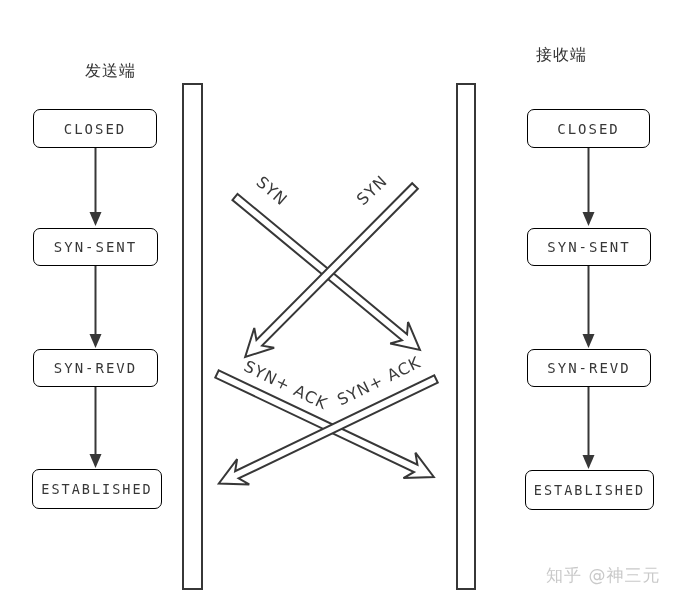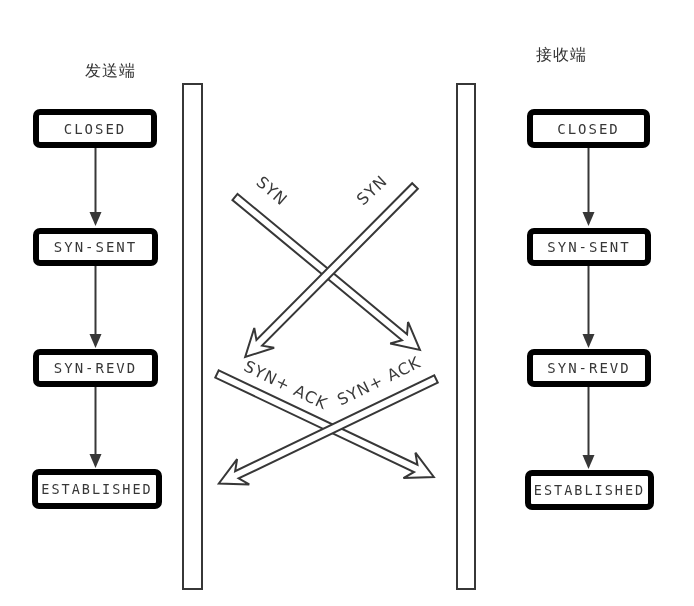--- a/index.html
+++ b/index.html
@@ -6,21 +6,21 @@
   .canvas{
     position:relative;width:694px;height:606px;background:#ffffff;
     font-family:"DejaVu Sans", "Liberation Sans", sans-serif;overflow:hidden;
   }
   .col-title{
     position:absolute;font-size:16px;color:#333;letter-spacing:1px;
     font-family:Liberation Serif, serif;
   }
   .state-box{
     position:absolute;box-sizing:border-box;
-    border:6px solid #000000;border-radius:7px;background:#fff;
+    border:1px solid #000000;border-radius:7px;background:#fff;
     display:flex;align-items:center;justify-content:center;
     font-family:"DejaVu Sans Mono","Liberation Mono",monospace;
     font-size:14px;letter-spacing:2px;color:#373737;white-space:nowrap;
   }
   .lifeline{
     position:absolute;box-sizing:border-box;background:#fff;
     border:2px solid #373737;
   }
   svg.overlay{position:absolute;left:0;top:0;pointer-events:none;}
   .msg-label{
@@ -92,14 +92,15 @@
         <path d="M0,-4 L221,-4 L214,-14 L241,0 L214,14 L221,4 L0,4 Z"></path>
       </g>
     </g>
 
     <text class="msg-label" transform="translate(272,191) rotate(41)" text-anchor="middle" dominant-baseline="central">SYN</text>
     <text class="msg-label" transform="translate(372,190) rotate(-43)" text-anchor="middle" dominant-baseline="central">SYN</text>
     <text class="msg-label" transform="translate(286,385) rotate(26)" text-anchor="middle" dominant-baseline="central">SYN+ ACK</text>
     <text class="msg-label" transform="translate(379,381) rotate(-26)" text-anchor="middle" dominant-baseline="central">SYN+ ACK</text>
   </svg>
 
+  <div class="watermark">知乎 @神三元</div>
 
 </div>
 
 </body></html>

